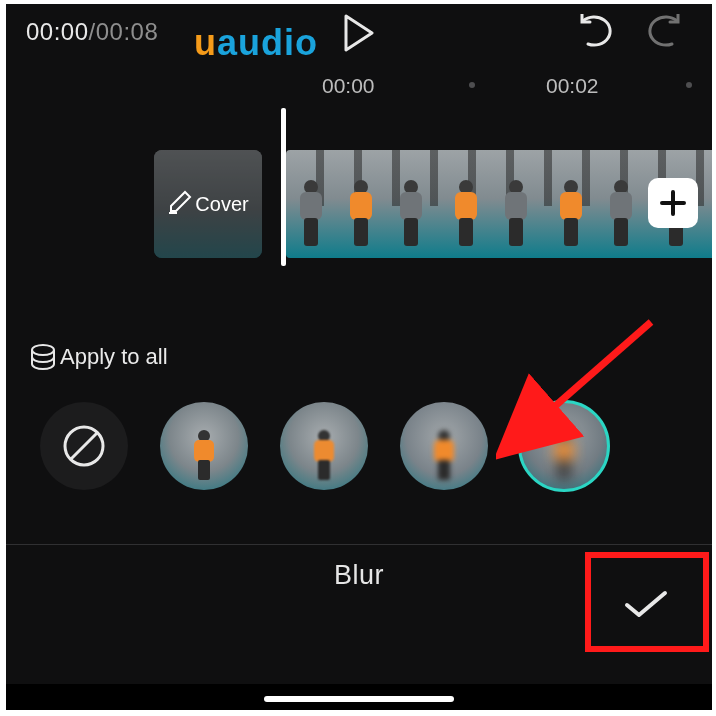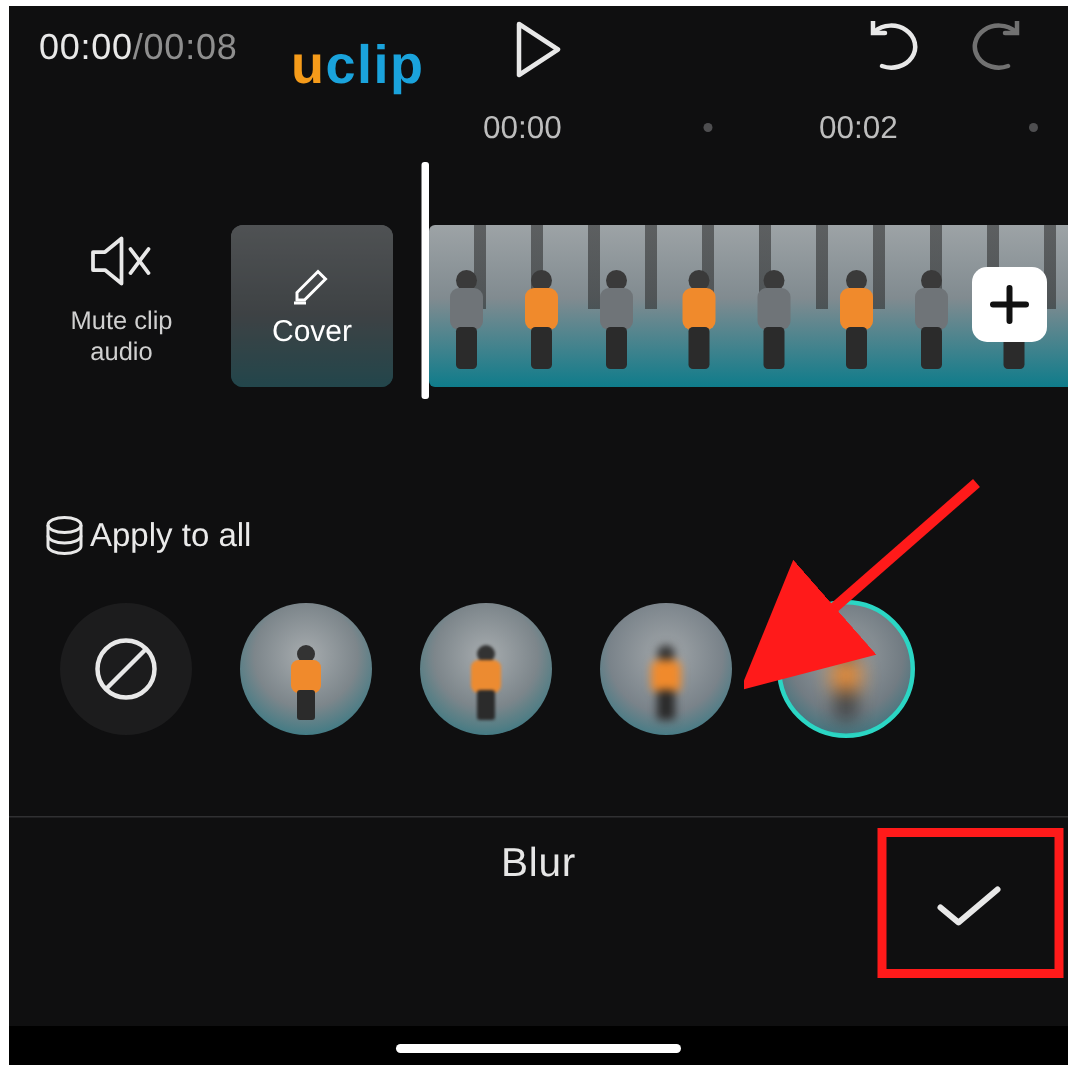--- a/index.html
+++ b/index.html
@@ -99,21 +99,21 @@
     left: 148px; top: 12px;
     width: 108px; height: 108px;
     background: linear-gradient(180deg,#7f8589 0%, #596267 55%, #1d6a76 100%);
     border-radius: 8px;
     overflow: hidden;
   }
   .cover-overlay {
     position: absolute; inset: 0;
     background: rgba(40,40,40,0.55);
     display: flex;
-    flex-direction: column;
+    flex-direction: row;
     align-items: center;
     justify-content: center;
     color: #fff;
     font-size: 20px;
   }
   .cover-overlay svg { margin-bottom: 6px; }
   .clip-strip {
     position: absolute;
     left: 280px; top: 12px; right: -40px;
     height: 108px;
@@ -281,38 +281,31 @@
     </div>
     <div class="icon-btn redo-btn">
       <svg width="44" height="36" viewBox="0 0 44 36">
         <path d="M32 8 L40 8 L40 0" fill="none" stroke="#e8e8e8" stroke-width="3" stroke-linecap="round"></path>
         <path d="M39 7 A16 14 0 1 0 34 30" fill="none" stroke="#e8e8e8" stroke-width="3" stroke-linecap="round"></path>
       </svg>
     </div>
   </div>
 
   <div class="wm">
-    <span class="u">u</span><span class="n">clip</span>
+    <span class="u">u</span><span class="n">audio</span>
   </div>
 
   <div class="ruler">
     <div class="tick t1">00:00</div>
     <div class="dot d1"></div>
     <div class="tick t2">00:02</div>
     <div class="dot d2"></div>
   </div>
 
   <div class="track-area">
-    <div class="mute-col">
-      <svg width="44" height="36" viewBox="0 0 44 36">
-        <path d="M3 12 H11 L22 3 V33 L11 24 H3 Z" fill="none" stroke="#e8e8e8" stroke-width="2.5" stroke-linejoin="round"></path>
-        <path d="M28 10 L40 26 M40 10 L28 26" stroke="#e8e8e8" stroke-width="2.5" stroke-linecap="round"></path>
-      </svg>
-      <div class="lbl">Mute clip audio</div>
-    </div>
 
     <div class="cover-tile">
       <div class="cover-overlay">
         <svg width="28" height="28" viewBox="0 0 28 28">
           <path d="M4 24 L4 19 L18 5 L23 10 L9 24 Z" fill="none" stroke="#fff" stroke-width="2"></path>
           <path d="M2 26 H10" stroke="#fff" stroke-width="2"></path>
         </svg>
         <span>Cover</span>
       </div>
     </div>

